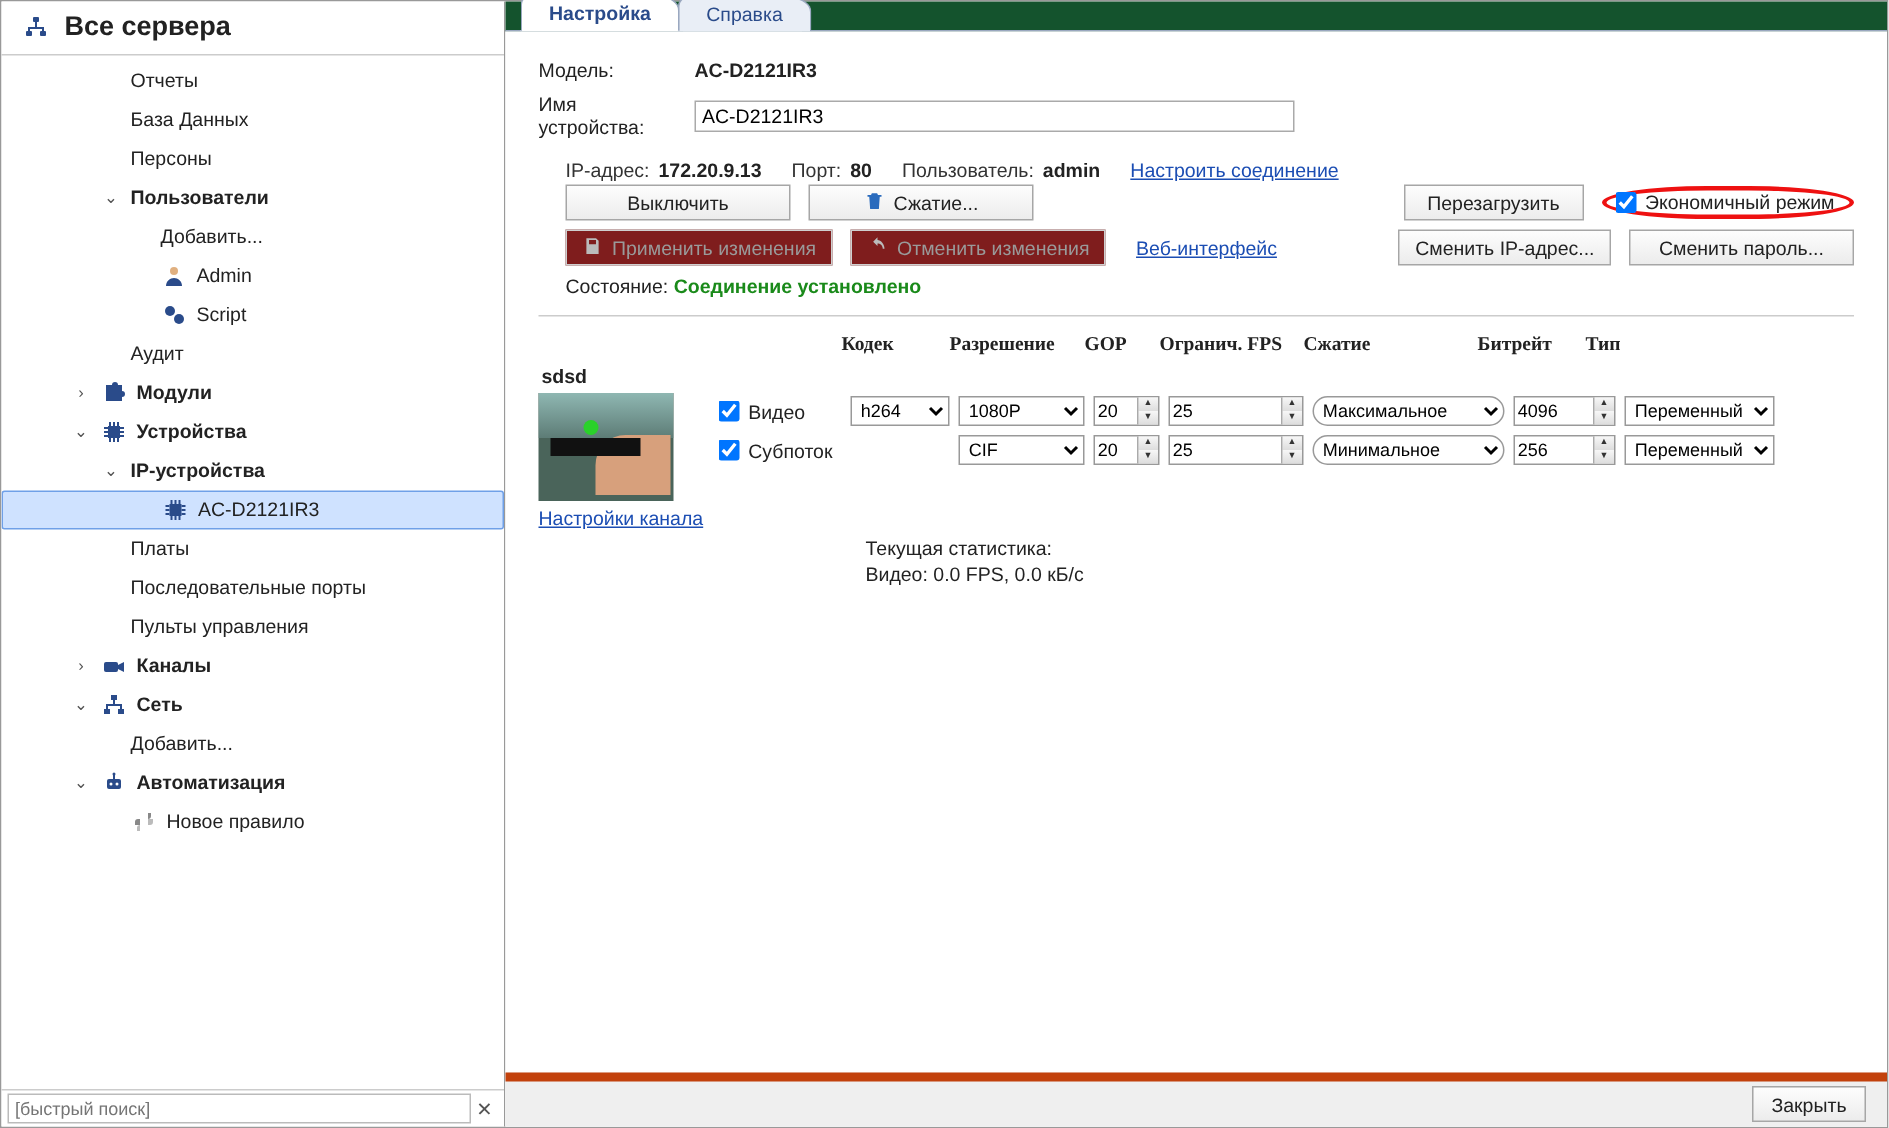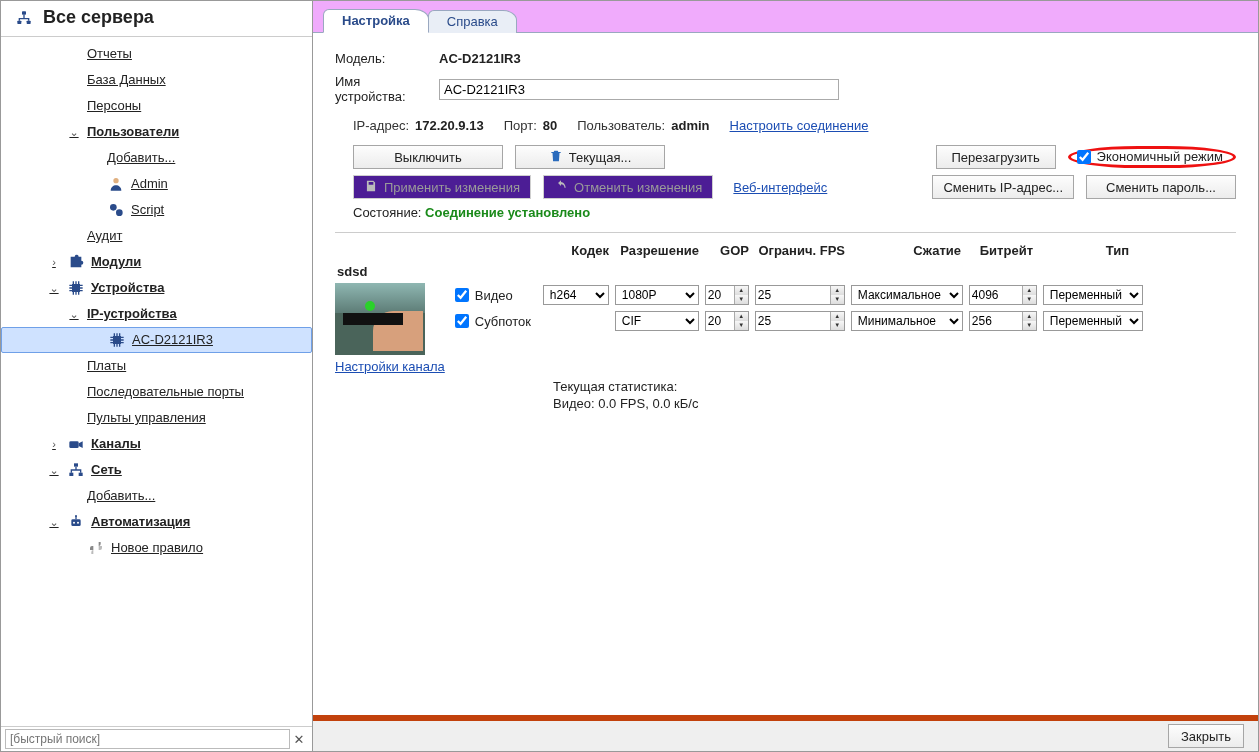--- a/index.html
+++ b/index.html
@@ -1,67 +1,67 @@
 <!DOCTYPE html>
 <html><head>
 <meta charset="utf-8">
 <style>
 * { box-sizing: border-box; margin:0; padding:0; font-family: "Segoe UI", Tahoma, sans-serif; font-size:13px; }
 body { background:#f4f4f4; color:#222; }
 .app { display:flex; height:752px; width:1259px; background:#fff; border:1px solid #999; position:relative; }
-.sidebar { width:312px; border-right:1px solid #999; display:flex; flex-direction:column; background:#fff;}
+.sidebar { width:336px; border-right:1px solid #999; display:flex; flex-direction:column; background:#fff;}
 .sidebar-header { display:flex; align-items:center; gap:10px; padding:6px 10px 8px 14px; border-bottom:1px solid #ccc; }
 .sidebar-header svg { width:26px; height:26px; fill:#2a4b8a; }
 .sidebar-title { font-size:18px; font-weight:600; }
-.tree { flex:1; overflow-y:auto; padding:4px 0 4px 0;text-decoration:underline;}
+.tree { flex:1; overflow-y:auto; padding:4px 0 4px 0;}
 .tree-item { display:flex; align-items:center; gap:6px; padding:2px 6px 2px 0; white-space:nowrap; cursor:pointer; line-height:22px;}
 .caret { width:14px; text-align:center; color:#555; font-size:11px;}
 .indent0 { padding-left: 46px; }
 .indent1 { padding-left: 66px; }
 .indent2 { padding-left: 86px; }
 .bold { font-weight:700; }
 .tree-item.selected { background:#cfe2ff; border:1px solid #6fa0e8; border-radius:2px; padding-top:1px; padding-bottom:1px;}
 .tree-icon { width:18px; height:16px; display:inline-flex; align-items:center; justify-content:center;}
 .tree-icon svg { width:16px; height:16px; fill:#2a4b8a;}
 .tree-icon.grey svg { fill:#888; }
 .search-box { border-top:1px solid #ccc; display:flex; align-items:center; padding:2px 4px; }
 .search-box input { flex:1; border:1px solid #bbb; padding:2px 4px; font-size:12px; color:#777;}
 .search-box .clear { width:18px; height:18px; display:flex; align-items:center; justify-content:center; cursor:pointer; color:#555;}
 
 .main { flex:1; display:flex; flex-direction:column; position:relative; background:#f4f4f4;}
-.tabs-bar { display:flex; padding:1px 0 0 10px; background:#f0abfc; height:32px; align-items:flex-end; border-bottom:1px solid #9aa8c0;}
+.tabs-bar { display:flex; padding:1px 0 0 10px; background:#14532d; height:20px; align-items:flex-end; border-bottom:1px solid #9aa8c0;}
 .tab { padding:3px 18px 4px 18px; border:1px solid #9aa8c0; border-bottom:none; border-top-left-radius:6px; border-top-right-radius:14px 10px; margin-right:-1px; background:#e9eef6; color:#2a4b8a; cursor:pointer; position:relative; top:1px;}
 .tab.active { background:#fff; font-weight:600; z-index:2; border-bottom:1px solid #fff;}
 .content { flex:1; background:#fff; padding:18px 22px; overflow:auto;}
 
 .form-row { display:flex; align-items:center; margin-bottom:8px; gap:8px;}
 .form-label { width:96px; }
 .device-name-input { width:400px; border:1px solid #aaa; padding:2px 4px; font-size:13px;}
 .model-name { font-weight:700; }
-.conn-row { display:flex; align-items:center; gap:6px; margin-top:14px; margin-bottom:12px; padding-left:18px; font-size:13px;}
+.conn-row { display:flex; align-items:center; gap:6px; margin-top:14px; margin-bottom:2px; padding-left:18px; font-size:13px;}
 .conn-row .lbl { color:#333; }
 .conn-row .val { font-weight:600; margin-right:14px;}
 .link { color:#1b4db3; text-decoration:underline; cursor:pointer; }
 
 .button-row { display:flex; gap:12px; margin-bottom:6px; padding-left:18px; align-items:center; }
 .spacer-flex { flex:1; }
 .btn { border:1px solid #a6a6a6; background:linear-gradient(#fdfdfd,#ececec); padding:3px 10px; min-width:150px; text-align:center; cursor:pointer; display:inline-flex; align-items:center; justify-content:center; gap:6px; height:24px;}
-.btn.disabled { color:#9a9a9a; border-color:#cfcfcf; background:#4c1d95; cursor:default;}
+.btn.disabled { color:#9a9a9a; border-color:#cfcfcf; background:#7f1d1d; cursor:default;}
 .btn .ico svg { width:14px; height:14px; }
 .chk { display:flex; align-items:center; gap:6px; }
 .chk input { width:14px; height:14px;}
 .highlight { border:3px solid #e11; border-radius:50% / 60%; padding:0px 10px 1px 6px; display:inline-flex; align-items:flex-end;}
 
 .status-row { padding-left:18px; margin-top:6px; margin-bottom:12px;}
 .status-ok { color:#1a8a1a; font-weight:600;}
 
 hr.sep { border:none; border-top:1px solid #ccc; margin:6px 0 10px 0;}
 
 .stream-table .headers { display:flex; font-weight:700; font-size:13px; padding-left:202px; gap:0; }
-.stream-table .headers div { text-align:right; }
+.stream-table .headers div { text-align:left;font-family:Liberation Serif, serif; }
 .col-codec { width:72px; }
 .col-res { width:90px; }
 .col-gop { width:50px; }
 .col-fps { width:96px; }
 .col-comp { width:116px; }
 .col-bitrate { width:72px; }
 .col-type { width:96px; }
 
 .device-name-row { font-weight:700; padding:6px 0 4px 2px;}
 
@@ -73,21 +73,21 @@
 .thumb .arm { position:absolute; left:38px; top:28px; width:50px; height:40px; background:#d7a07c; border-top-left-radius:20px;}
 .left-block { display:flex; flex-direction:column; gap:4px; }
 .stream-rows { display:flex; flex-direction:column; gap:6px; padding-top:2px;}
 .stream-row { display:flex; align-items:center; gap:0;}
 select.sel, input.spin { border:1px solid #999; height:20px; font-size:12px; padding:0 2px; background:#fff;}
 .sel { padding-right:14px;}
 .spin-wrap { position:relative; display:inline-block; }
 .spin-wrap .arrows { position:absolute; right:1px; top:1px; bottom:1px; width:14px; display:flex; flex-direction:column; }
 .spin-wrap .arrows span { flex:1; background:linear-gradient(#f7f7f7,#ddd); border-left:1px solid #aaa; font-size:6px; text-align:center; line-height:8px; cursor:pointer; color:#333;}
 .spin { padding-right:16px; }
-.w-codec { width:66px;} .w-res{width:84px;} .w-gop{width:44px;} .w-fps{width:90px;} .w-comp{width:112px;} .w-bit{width:68px;} .w-type{width:100px;}
+.w-codec { width:66px;} .w-res{width:84px;} .w-gop{width:44px;} .w-fps{width:90px;} .w-comp{width:128px;border-radius:10px;} .w-bit{width:68px;} .w-type{width:100px;}
 .cell-gap { margin-right:6px; }
 
 .stats { font-size:12.5px; line-height:17px; padding-left:218px; margin-top:4px;}
 .stats b { font-weight:400;}
 
 .footer { position:absolute; bottom:0; left:0; right:0; height:36px; border-top:6px solid #c2410c; background:#efefef; display:flex; justify-content:flex-end; align-items:center; padding:0 14px; }
 .footer .btn { min-width:76px; height:24px;}
 </style>
 </head>
 <body>
@@ -276,21 +276,21 @@
         <span class="val">admin</span>
         <span class="link">Настроить соединение</span>
       </div>
 
       <div class="button-row">
         <span class="btn">Выключить</span>
         <span class="btn">
           <span class="ico"><svg viewBox="0 0 24 24">
                 <path fill="#2a6bbd" d="M6 7h12l-1 14H7L6 7zm3-4h6l1 2h4v2H4V5h4l1-2z"></path>
               </svg></span>
-          <span>Текущая...</span>
+          <span>Сжатие...</span>
         </span>
         <span class="spacer-flex"></span>
         <span class="btn" style="min-width:120px">Перезагрузить</span>
         <span class="highlight">
           <label class="chk">
             <input type="checkbox" checked="" style="">
             <span>Экономичный режим</span>
           </label>
         </span>
       </div>

